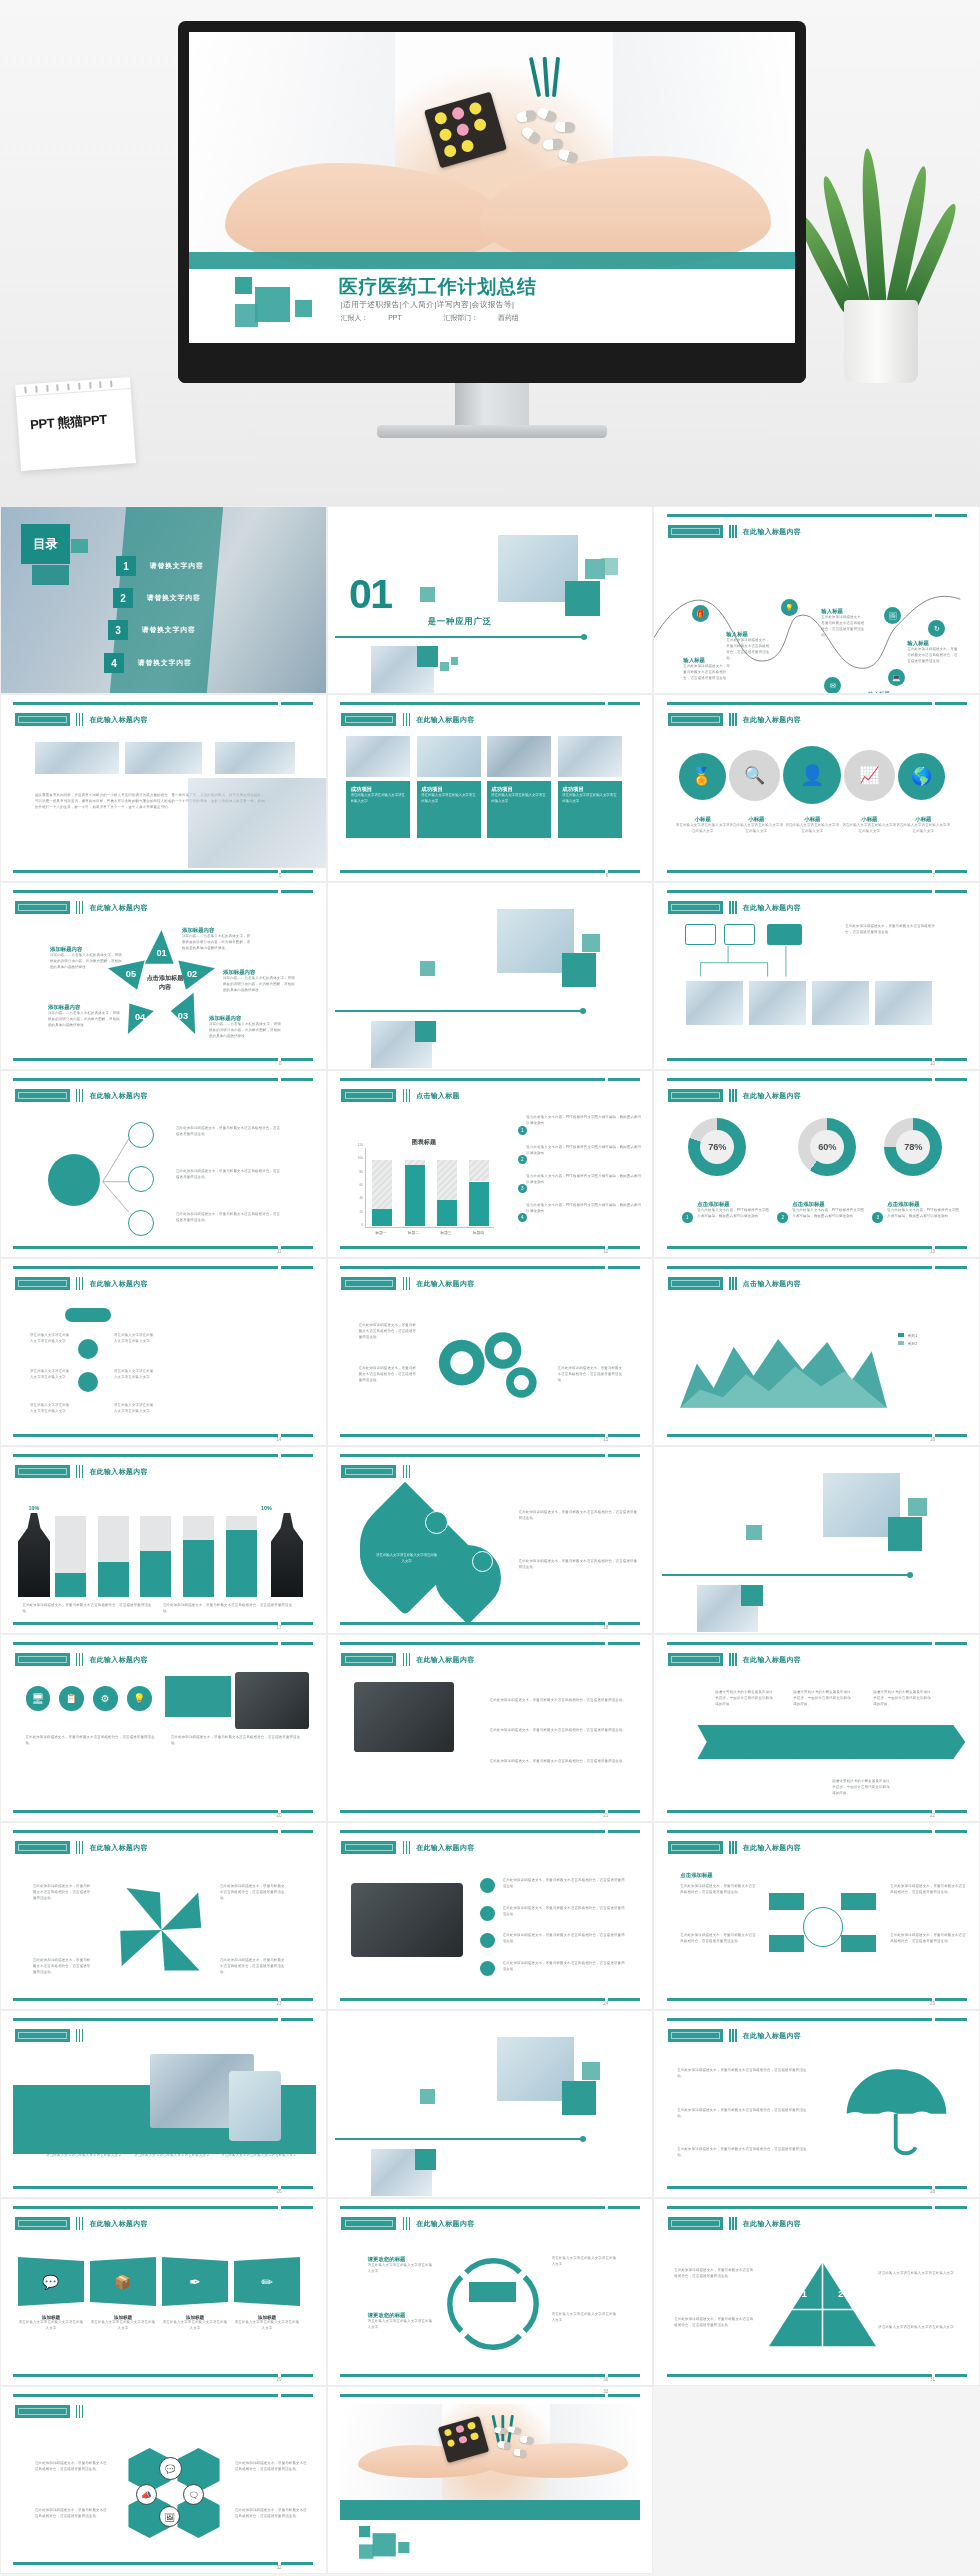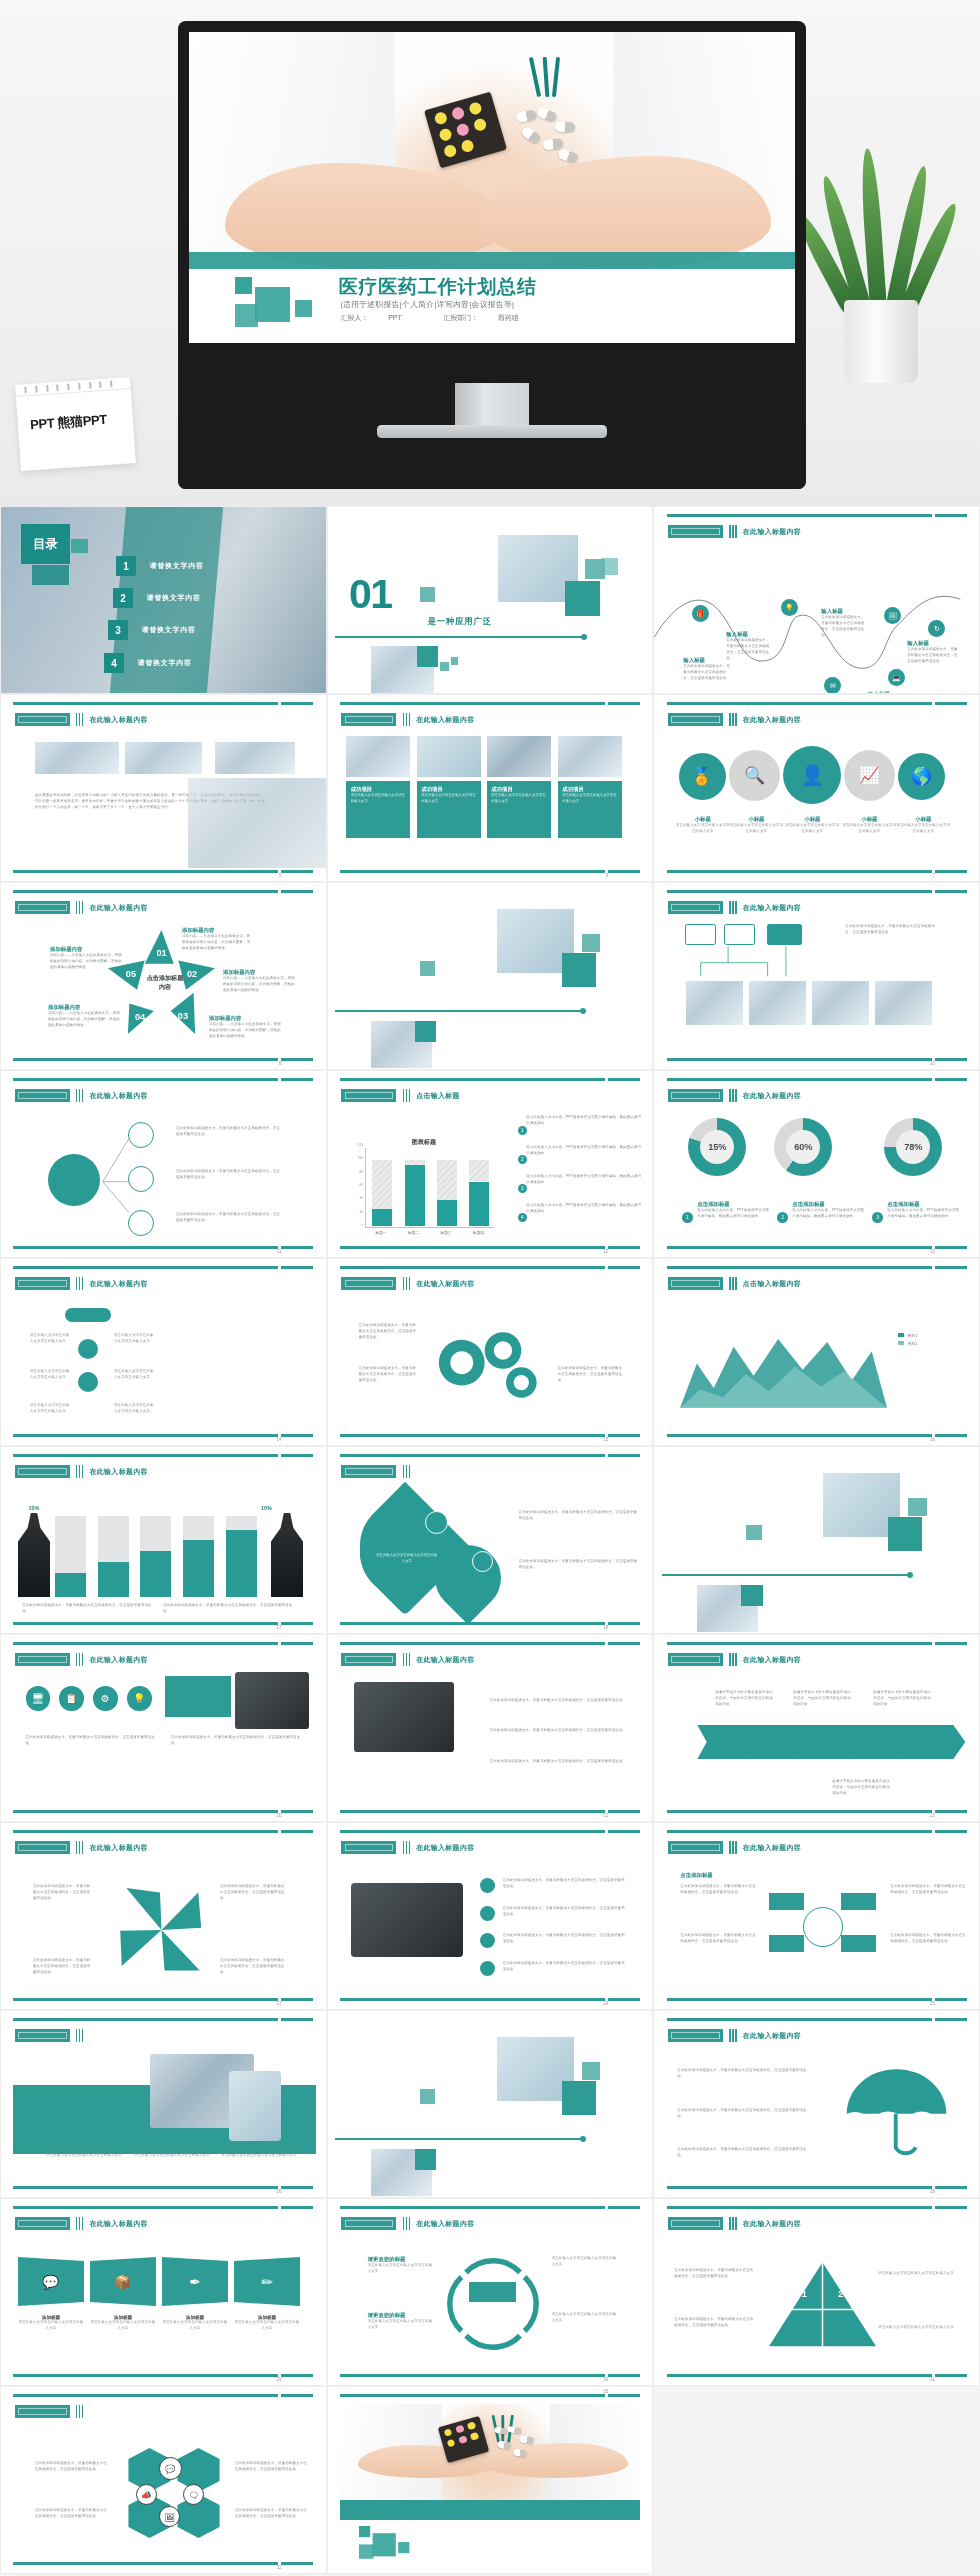--- a/index.html
+++ b/index.html
@@ -2,21 +2,21 @@
 <html style="font-size:12.3px"><head>
 <meta charset="utf-8">
 <style>
   * { box-sizing: border-box; margin:0; padding:0; }
   html,body { background:#f2f2f2; font-family:"Liberation Sans","DejaVu Sans",sans-serif; }
   body { width:980px; }
   .page { width:980px; height:2576px; position:relative; background:#f4f4f4; overflow:hidden; }
 
   
   .hero { position:relative; width:980px; height:506px; background:linear-gradient(180deg,#f7f7f7 0%,#efefef 70%,#eaeaea 100%); }
-  .monitor { position:absolute; left:178px; top:21.4px; width:628px; height:468px;padding-left:20px; }
+  .monitor { position:absolute; left:178px; top:21.4px; width:628px; height:362px;padding-left:20px; }
   .mon-bezel { position:absolute; inset:0; background:#1b1b1b; border-radius:7.7px; padding:10.7px 10.7px 40px 10.7px; }
   .mon-screen { position:relative; width:100%; height:311px; overflow:hidden; background:#fff; }
   .mon-chin { position:absolute; left:0; right:0; bottom:0; height:40px; background:#1b1b1b; border-radius:0 0 7.7px 7.7px;}
   .mon-neck { position:absolute; left:50%; transform:translateX(-50%); top:362px; width:74px; height:46px; background:linear-gradient(90deg,#b8bcbf,#e3e6e8 40%,#cfd3d6); }
   .mon-base { position:absolute; left:50%; transform:translateX(-50%); top:404px; width:230px; height:12.3px; border-radius:4.6px; background:linear-gradient(180deg,#d8dbde,#b4b8bb); }
 
   
   .photo-med { position:absolute; inset:0; background:
      radial-gradient(circle at 50% 58%, rgba(244,214,190,.95) 0 16%, rgba(244,214,190,0) 42%),
      linear-gradient(180deg,#fdfdfd 0 30%, #f6f5f3 55%, #efeeec 100%);
@@ -654,23 +654,23 @@
         <div class="hdr">
             <span class="blk"></span>
             <span class="bars">
               <i></i>
               <i></i>
               <i></i>
             </span>
           <span class="ht">在此输入标题内容</span>
           </div>
         <div class="donut" style="left:34px;top:47px;background:conic-gradient(#2a9a94 0 80%, #d9d9d9 80% 100%)">
-          <div class="hole">15%</div>
-          </div>
-        <div class="donut" style="left:120px;top:47px;background:conic-gradient(#2a9a94 0 60%, #d9d9d9 60% 100%)">
+          <div class="hole">76%</div>
+          </div>
+        <div class="donut" style="left:144px;top:47px;background:conic-gradient(#2a9a94 0 60%, #d9d9d9 60% 100%)">
           <div class="hole">60%</div>
           </div>
         <div class="donut" style="left:230px;top:47px;background:conic-gradient(#2a9a94 0 75%, #d9d9d9 75% 100%)">
           <div class="hole">78%</div>
           </div>
         <div class="circ on" style="left:27.6px;top:141px;width:10.7px;height:10.7px;font-size:4.6px">1</div>
         <div style="position:absolute;left:43px;top:130px;width:74px">
           <div class="mt">点击添加标题</div>
           <div class="lorem">轻点此处输入文本内容，PPT模板所有文字图片都可编辑，数据图表都可以修改颜色</div>
           </div>

